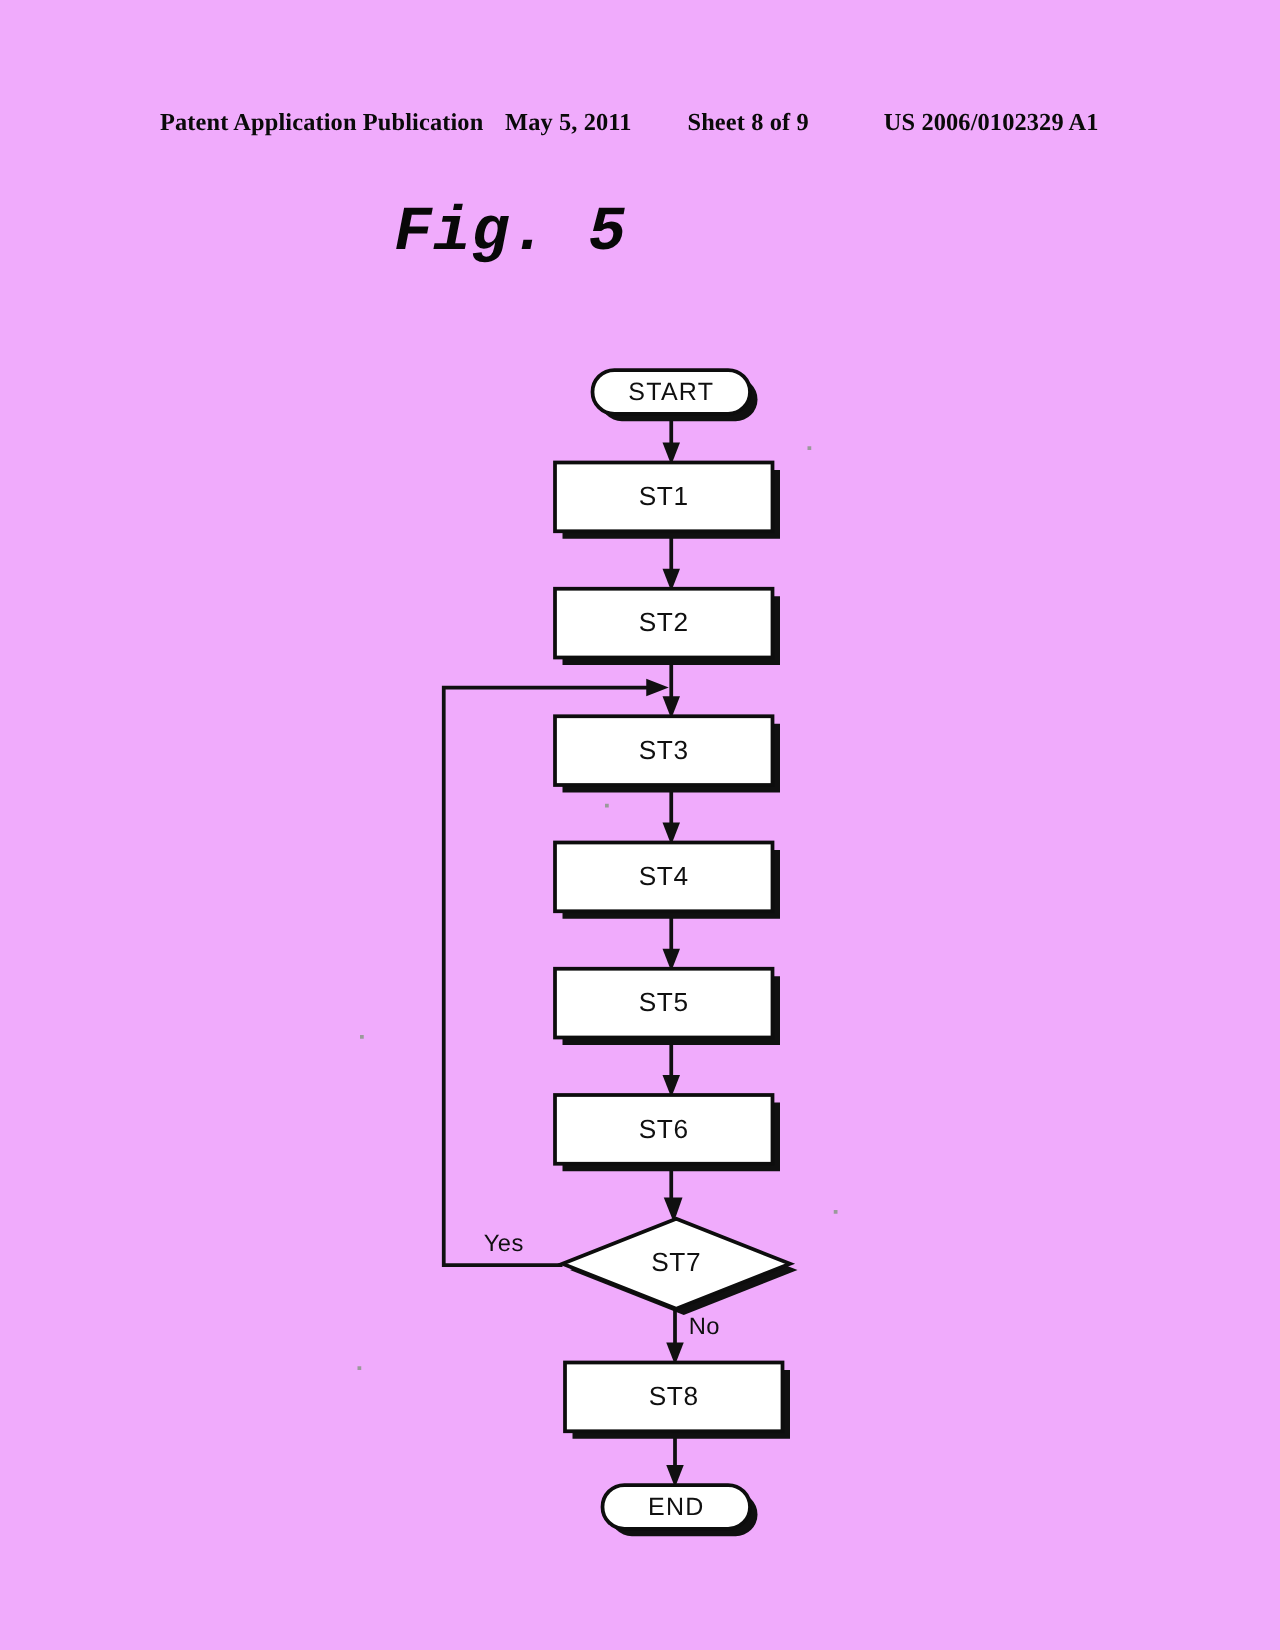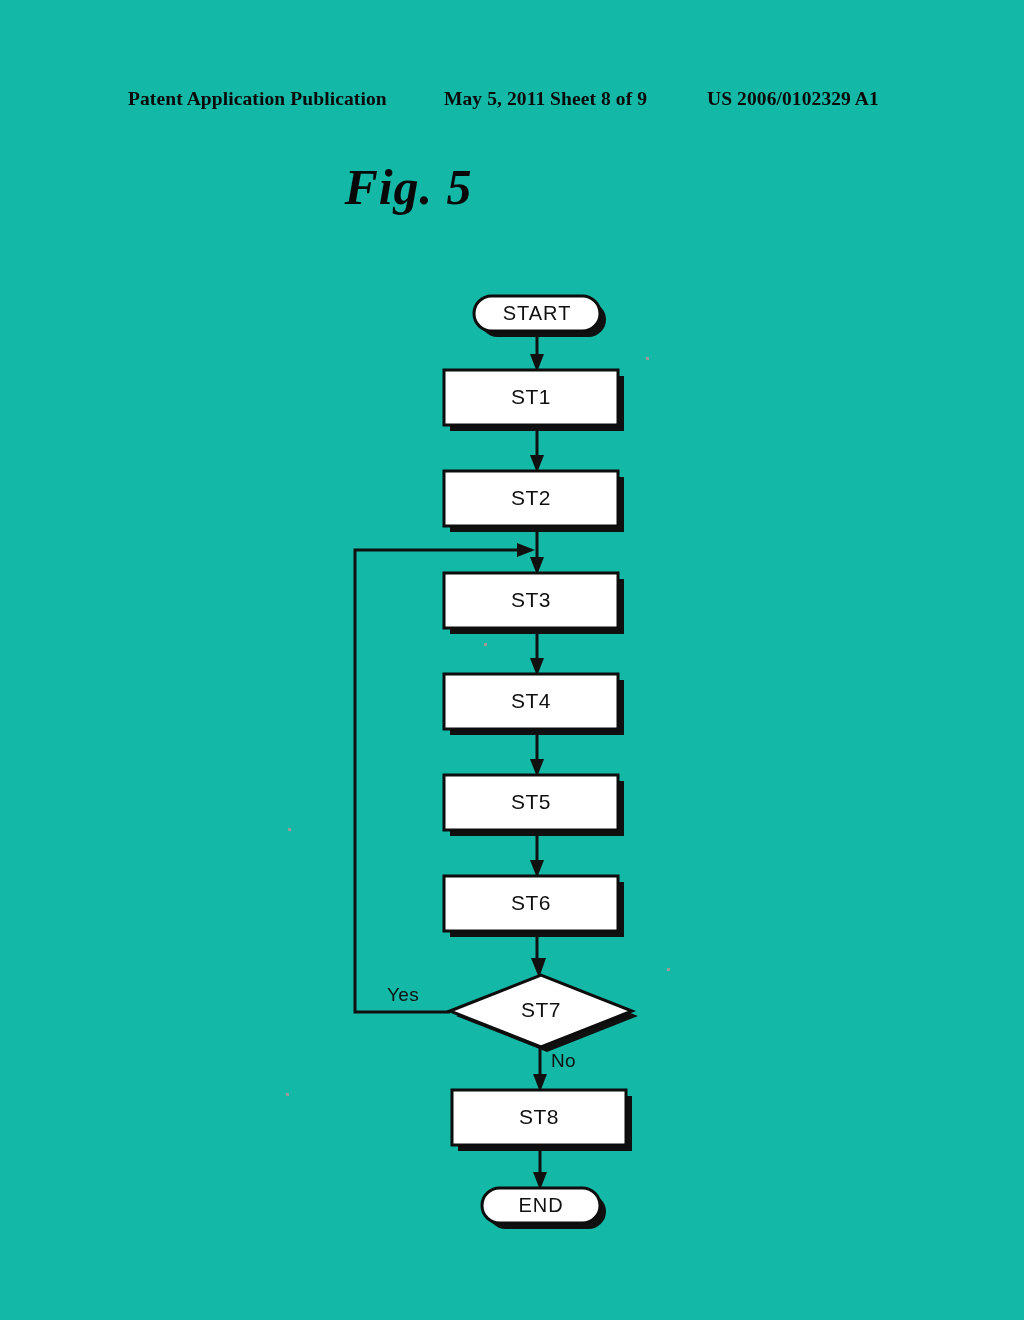--- a/index.html
+++ b/index.html
@@ -4,52 +4,52 @@
 <style>
   html, body {
     margin: 0;
     padding: 0;
     background: #ffffff;
   }
   #page {
     position: relative;
     width: 1024px;
     height: 1320px;
-    background: #14b8a6;
+    background: #f0abfc;
     overflow: hidden;
     font-family: "Liberation Sans", sans-serif;
   }
 
   
   .pat-header {
     position: absolute;
     top: 88px;
     left: 0;
     width: 1024px;
     height: 26px;
     font-family: "Liberation Serif", serif;
     font-weight: bold;
     font-size: 19.5px;
     color: #0a0a0a;
     letter-spacing: 0.1px;
     white-space: nowrap;
   }
   .pat-header .hdr-pub   { position: absolute; left: 128px; top: 0; }
-  .pat-header .hdr-date  { position: absolute; left: 444px; top: 0; }
+  .pat-header .hdr-date  { position: absolute; left: 404px; top: 0; }
   .pat-header .hdr-sheet { position: absolute; left: 550px; top: 0; }
   .pat-header .hdr-num   { position: absolute; left: 707px; top: 0; }
 
   
   .fig-title {
     position: absolute;
     left: 0;
     top: 158px;
     width: 817px;
     text-align: center;
-    font-family: Liberation Serif, serif;
+    font-family: Liberation Mono, monospace;
     font-weight: bold;
     font-style: italic;
     font-size: 50px;
     letter-spacing: 1px;
     color: #080808;
   }
 
   
   .chart-wrap {
     position: absolute;

